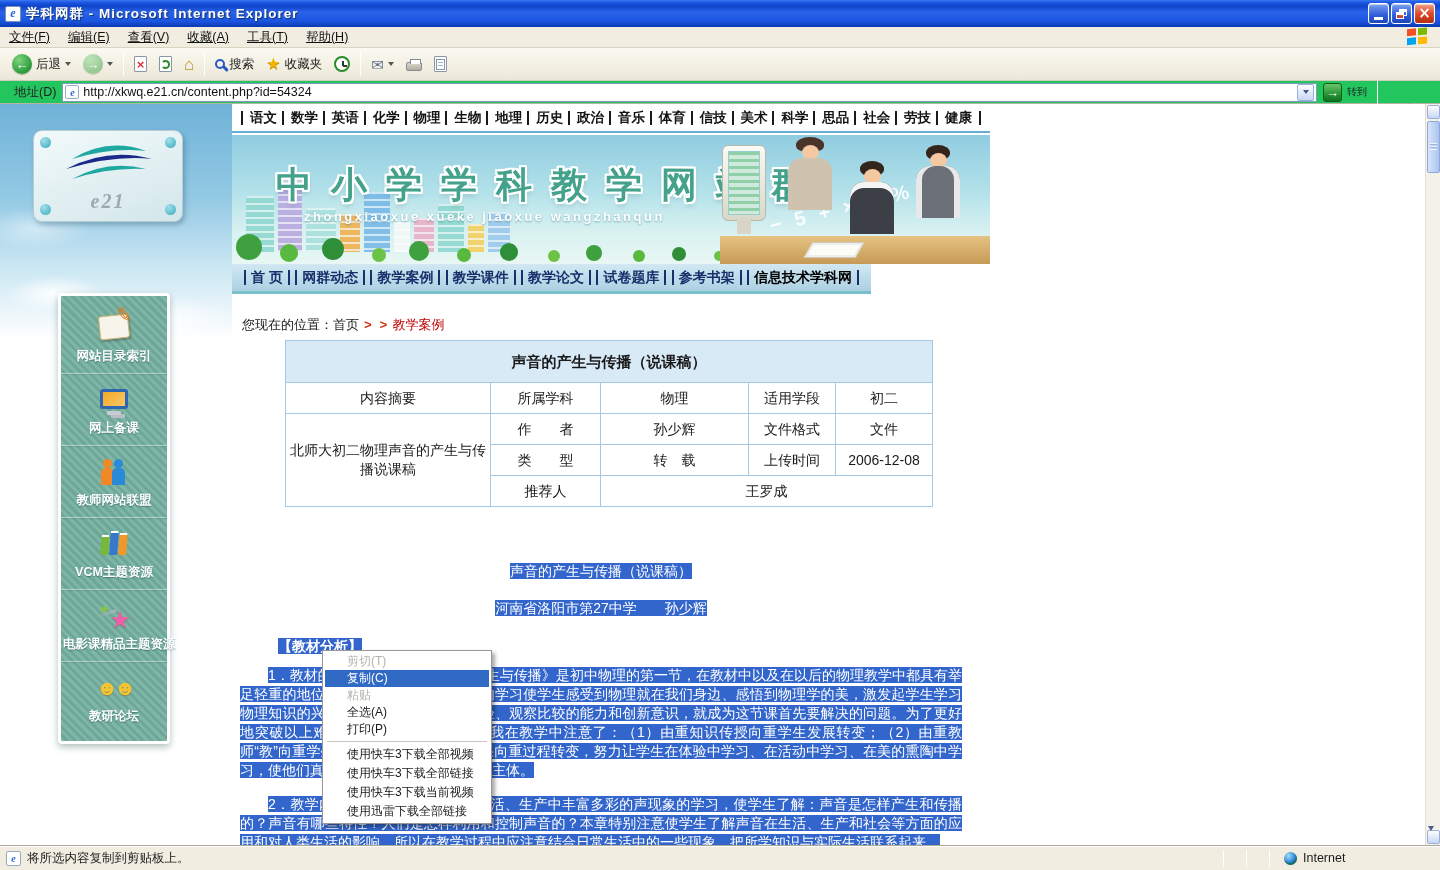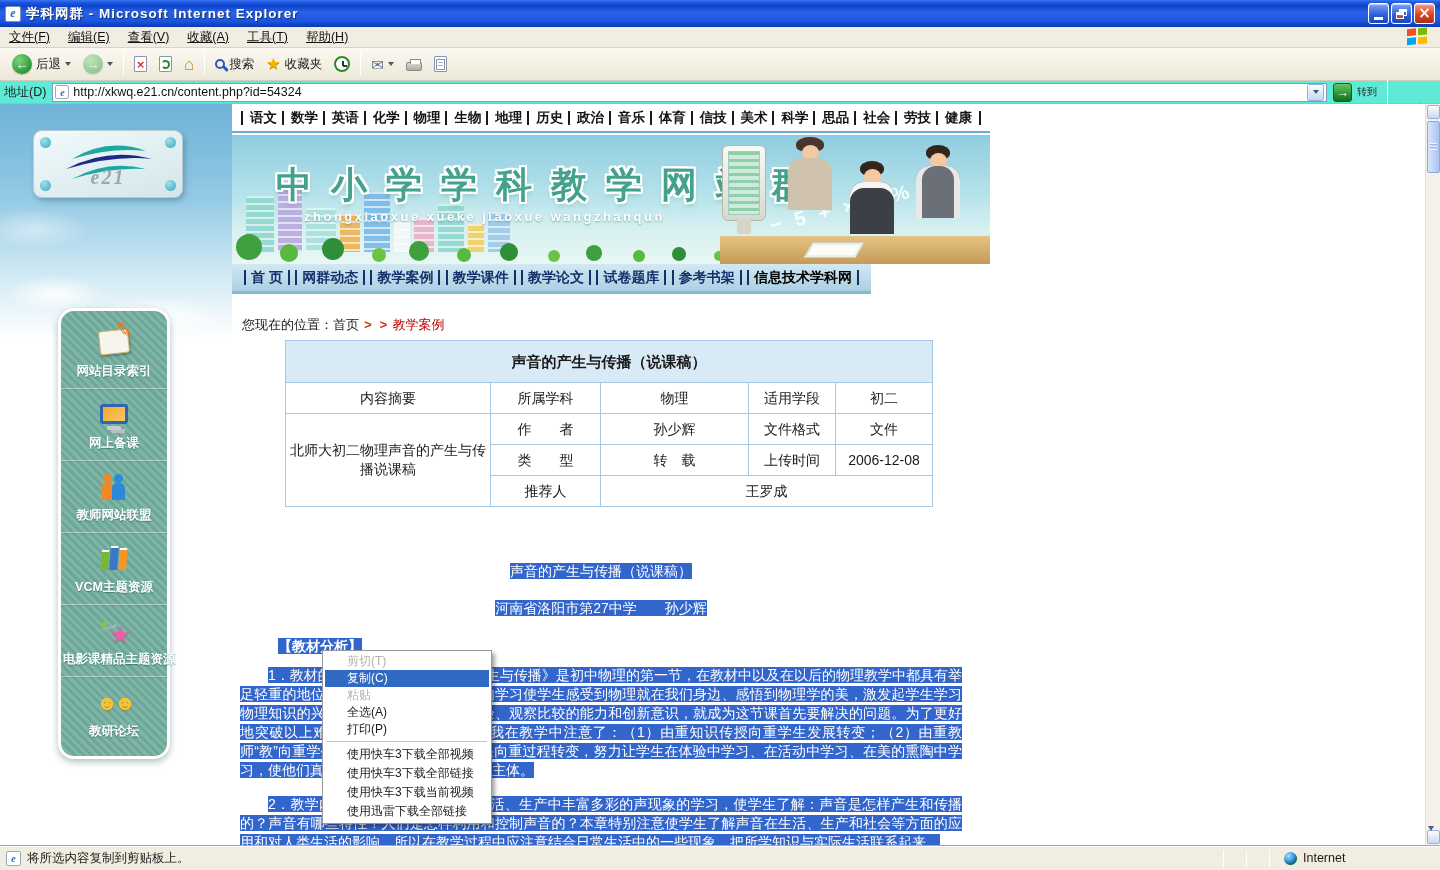--- a/index.html
+++ b/index.html
@@ -51,22 +51,22 @@
   .star{color:#f4b400;font-size:16px;line-height:16px;text-shadow:0 1px 0 #b8860b;}
   .hist{position:relative;width:16px;height:16px;border:2px solid #2a8a2a;border-radius:50%;background:#fff;}
   .hist:after{content:"";position:absolute;left:6px;top:3px;width:1.5px;height:5px;background:#333;}
   .hist:before{content:"";position:absolute;left:7px;top:7px;width:4px;height:1.5px;background:#333;}
   .mail-glyph{font-size:15px;line-height:15px;color:#5d7288;}
   .printer{position:relative;width:16px;height:9px;background:linear-gradient(#dcd8cc,#b0aca0);border:1px solid #848a96;border-radius:2px;margin-top:4px;}
   .printer:before{content:"";position:absolute;left:3px;top:-4px;width:9px;height:4px;background:#fff;border:1px solid #848a96;border-bottom:none;}
   .doc-lines{box-shadow:inset 0 0 0 1px #fff;background:repeating-linear-gradient(180deg,#fff 0 2px,#9cb8e0 2px 3px);width:9px;height:11px;border:1px solid #8a96a8;}
 
   
-  .addressbar{position:absolute;top:81px;left:0;right:0;height:23px;background:#5eead4;border-bottom:1px solid #b8b4a2;
-    display:flex;align-items:center;padding:0 4px;font-size:12.5px;color:#222;}
+  .addressbar{position:absolute;top:81px;left:0;right:0;height:23px;background:#22c55e;border-bottom:1px solid #b8b4a2;
+    display:flex;align-items:center;padding:0 14px;font-size:12.5px;color:#222;}
   .addr-label{margin-right:6px;}
   .addr-input{flex:1;height:19px;background:#fff;border:1px solid #7f9db9;display:flex;align-items:center;padding:0 2px;}
   .addr-e{width:14px;height:14px;border:1px solid #9ab;border-radius:2px;display:flex;align-items:center;justify-content:center;
     font:italic bold 10px "Liberation Serif",serif;color:#2a6ad4;background:#fff;margin-right:4px;}
   .addr-url{font-size:12.5px;color:#111;font-family:"Liberation Sans","DejaVu Sans",sans-serif;}
   .addr-drop{margin-left:auto;width:17px;height:17px;background:linear-gradient(180deg,#fdfdfd,#c7d7f5);border:1px solid #98b0dc;border-radius:2px;display:flex;align-items:center;justify-content:center;}
   .addr-drop i{width:0;height:0;border-left:3.5px solid transparent;border-right:3.5px solid transparent;border-top:4px solid #3c5a8c;}
   .go-btn{display:flex;align-items:center;margin:0 6px;}
   .go-icon{width:19px;height:19px;border-radius:3px;background:linear-gradient(180deg,#69c469,#1f8c2f 70%,#14701f);border:1px solid #0e6018;
     color:#fff;font-weight:bold;display:flex;align-items:center;justify-content:center;font-size:13px;}
@@ -79,28 +79,28 @@
   .viewport{position:absolute;top:104px;left:0;width:1425px;height:741px;background:#fff;overflow:hidden;}
 
   
   .leftcol{position:absolute;left:0;top:0;width:232px;height:741px;}
   .sky{position:absolute;top:0;left:0;width:232px;height:235px;
     background:
       radial-gradient(70px 26px at 55px 190px, rgba(255,255,255,.95), rgba(255,255,255,0) 70%),
       radial-gradient(95px 32px at 160px 215px, rgba(255,255,255,.95), rgba(255,255,255,0) 70%),
       radial-gradient(80px 30px at 35px 125px, rgba(255,255,255,.45), rgba(255,255,255,0) 70%),
       linear-gradient(180deg,#6fb3d8 0%,#93c9e4 40%,#cfe9f4 72%,#ffffff 100%);}
-  .e21plate{position:absolute;left:33px;top:26px;width:150px;height:68px;border-radius:9px;border:1px solid #b7cdd4;
+  .e21plate{position:absolute;left:33px;top:26px;width:150px;height:92px;border-radius:9px;border:1px solid #b7cdd4;
     background:linear-gradient(160deg,#f2fafb,#d3e6ea);box-shadow:2px 3px 5px rgba(40,80,110,.35);}
   .e21plate .dot{position:absolute;width:11px;height:11px;border-radius:50%;background:radial-gradient(circle at 35% 30%,#9fe0ea,#3aa8bc);}
   .dot.d1{left:6px;top:6px;} .dot.d2{right:6px;top:6px;} .dot.d3{left:6px;bottom:6px;} .dot.d4{right:6px;bottom:6px;}
   .e21waves{position:absolute;left:28px;top:12px;}
   .e21text{position:absolute;left:0;right:0;bottom:8px;text-align:center;font:italic bold 20px "Liberation Serif",serif;color:#9fa8ad;letter-spacing:2px;}
 
-  .green-panel{position:absolute;left:58px;top:204px;width:112px;border-radius:16px;border:3px solid #fff;
+  .green-panel{position:absolute;left:58px;top:189px;width:112px;border-radius:4px;border:3px solid #fff;
     background:repeating-linear-gradient(45deg, rgba(255,255,255,.07) 0 3px, rgba(0,0,0,.05) 3px 6px),#74b0a0;
     box-shadow:0 3px 7px rgba(60,100,90,.4);padding:6px 0 8px;}
   .side-item{padding:7px 2px 9px;text-align:center;}
   .side-item + .side-item{border-top:1px solid rgba(255,255,255,.45);box-shadow:inset 0 1px 0 rgba(0,0,0,.10);}
   .s-label{display:block;margin-top:4px;font-size:12.5px;font-weight:bold;color:#fff;text-shadow:0 1px 1px rgba(0,60,50,.45);line-height:15px;}
   .s-label.nowrap{white-space:nowrap;}
   .s-icon{display:flex;align-items:center;justify-content:center;height:36px;}
   .ic-pad{position:relative;width:30px;height:24px;background:#f7f4ec;border:1px solid #d0b070;border-radius:3px;transform:rotate(-6deg);box-shadow:1px 2px 2px rgba(0,0,0,.25);}
   .ic-pad:after{content:"✎";position:absolute;right:-6px;top:-12px;font-size:20px;color:#e07818;transform:rotate(12deg);}
   .ic-mon{position:relative;width:28px;height:20px;background:#2f66b4;border-radius:3px;padding:3px;}

